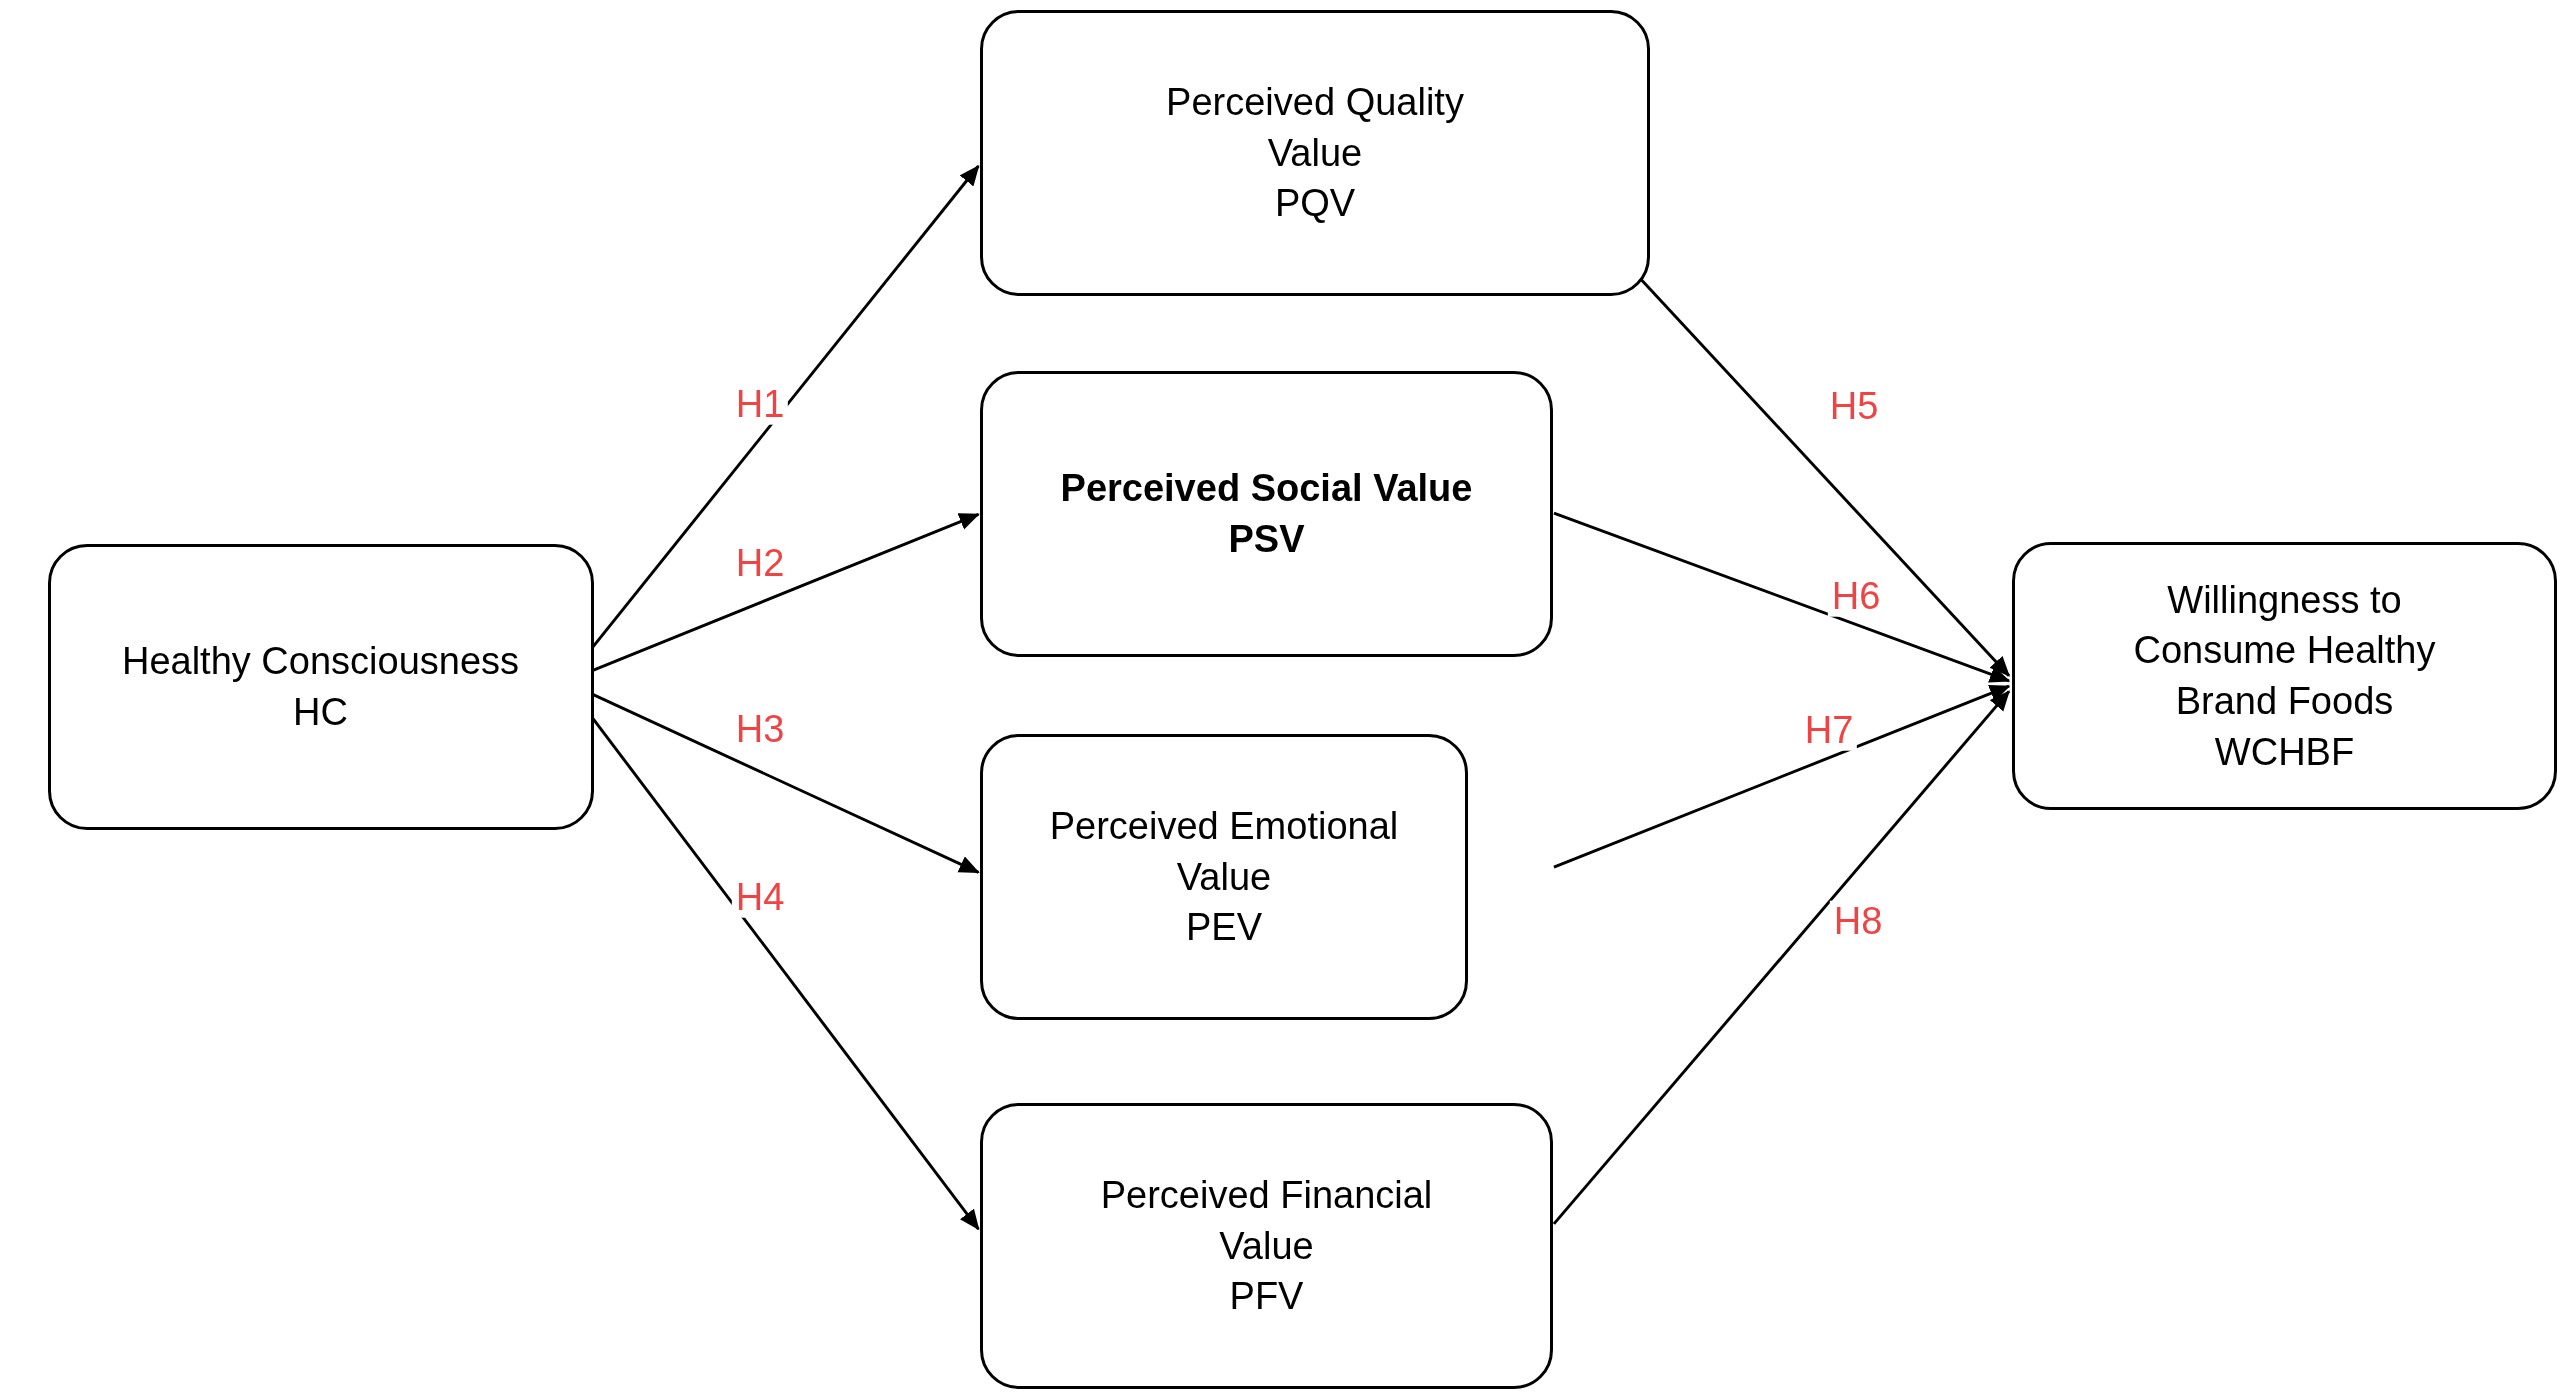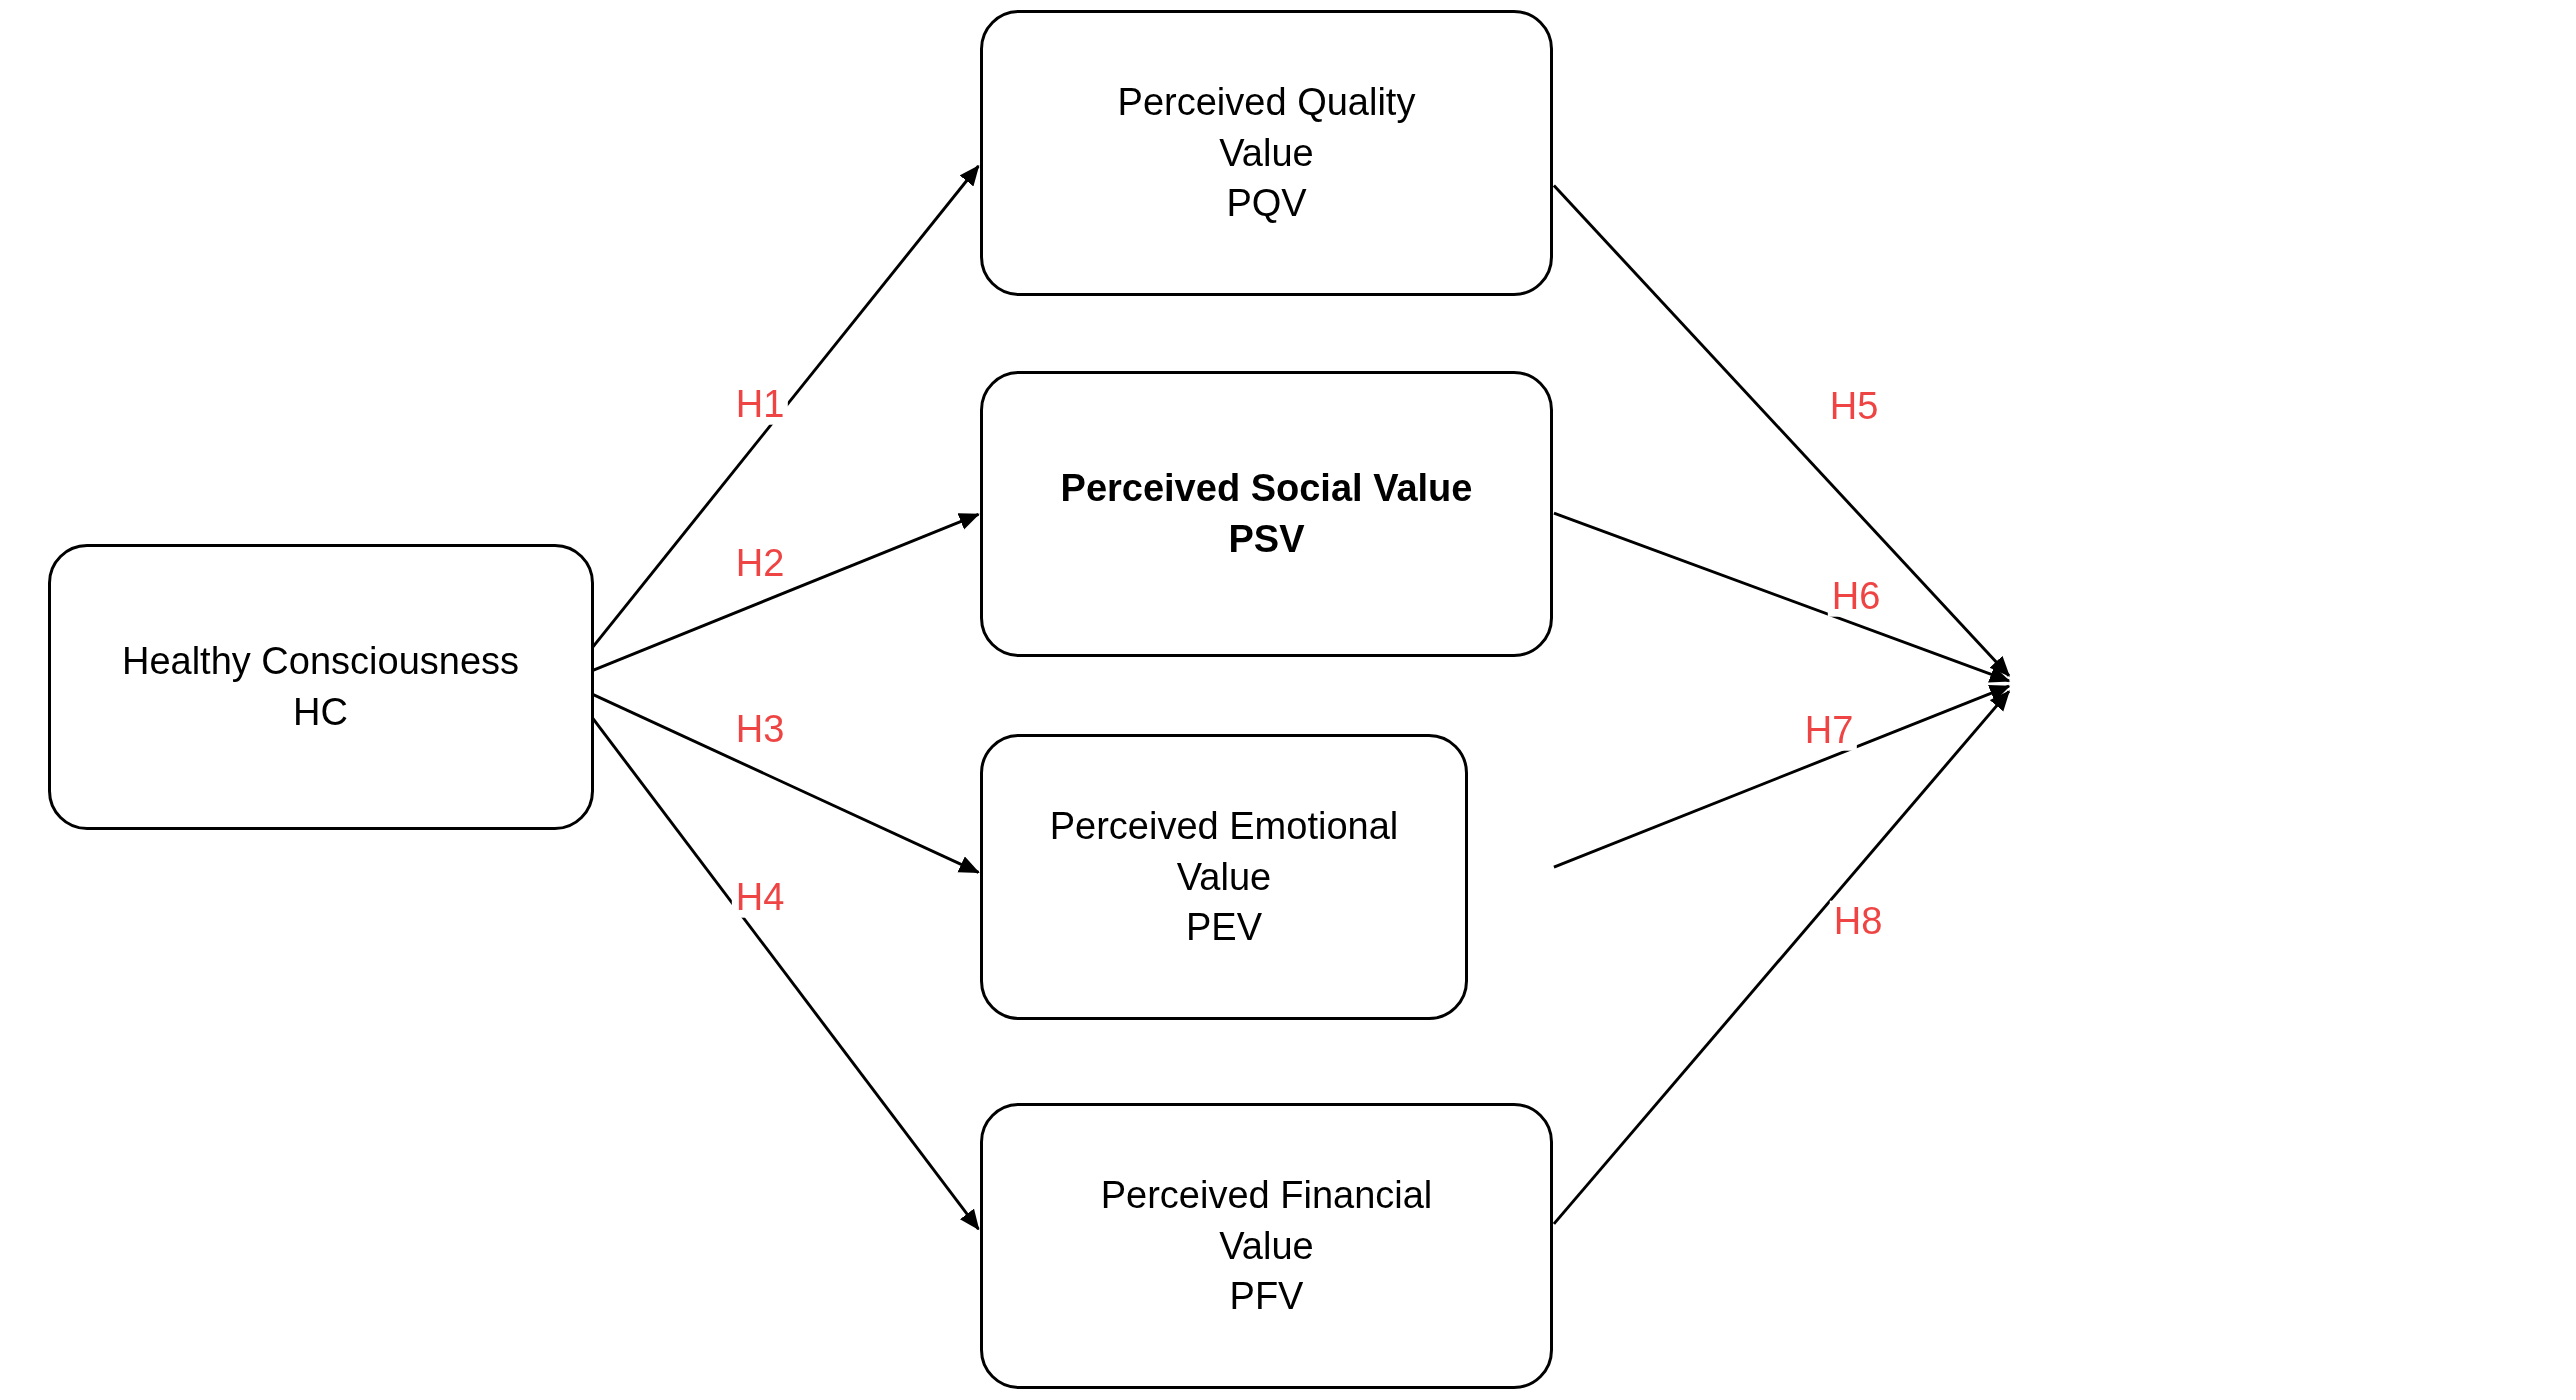--- a/index.html
+++ b/index.html
@@ -71,21 +71,21 @@
     <line x1="2387" y1="788" x2="3086" y2="1046" stroke="#000000" stroke-width="4.5" marker-end="url(#arrow)"></line>
     <line x1="2387" y1="1332" x2="3086" y2="1054" stroke="#000000" stroke-width="4.5" marker-end="url(#arrow)"></line>
     <line x1="2387" y1="1880" x2="3086" y2="1062" stroke="#000000" stroke-width="4.5" marker-end="url(#arrow)"></line>
   </svg>
 
   <div class="node" style="left:19.5px; top:544px; width:546px; height:286px;margin-left:28px;">
     <span class="node-text">Healthy Consciousness
 HC</span>
   </div>
 
-  <div class="node" style="left:980px; top:9.8px; width:573px; height:286px;">
+  <div class="node" style="left:980px; top:9.8px; width:670px; height:286px;">
     <span class="node-text">Perceived Quality
 Value
 PQV</span>
   </div>
 
   <div class="node" style="left:980px; top:371px; width:573px; height:286px;font-weight:bold;">
     <span class="node-text">Perceived Social Value
 PSV</span>
   </div>
 
@@ -94,20 +94,26 @@
 Value
 PEV</span>
   </div>
 
   <div class="node" style="left:980px; top:1103px; width:573px; height:286px;">
     <span class="node-text">Perceived Financial
 Value
 PFV</span>
   </div>
 
+  <div class="node" style="left:2012px; top:542px; width:545px; height:268px;">
+    <span class="node-text">Willingness to
+Consume Healthy
+Brand Foods
+WCHBF</span>
+  </div>
 
   <div class="edge-label" style="left:760px; top:404px;">H1</div>
   <div class="edge-label" style="left:760px; top:563px;">H2</div>
   <div class="edge-label" style="left:760px; top:729px;">H3</div>
   <div class="edge-label" style="left:760px; top:897px;">H4</div>
   <div class="edge-label" style="left:1854px; top:406px;">H5</div>
   <div class="edge-label" style="left:1856px; top:596px;">H6</div>
   <div class="edge-label" style="left:1829px; top:730px;">H7</div>
   <div class="edge-label" style="left:1821px; top:921px;margin-left:37px;">H8</div>
 

